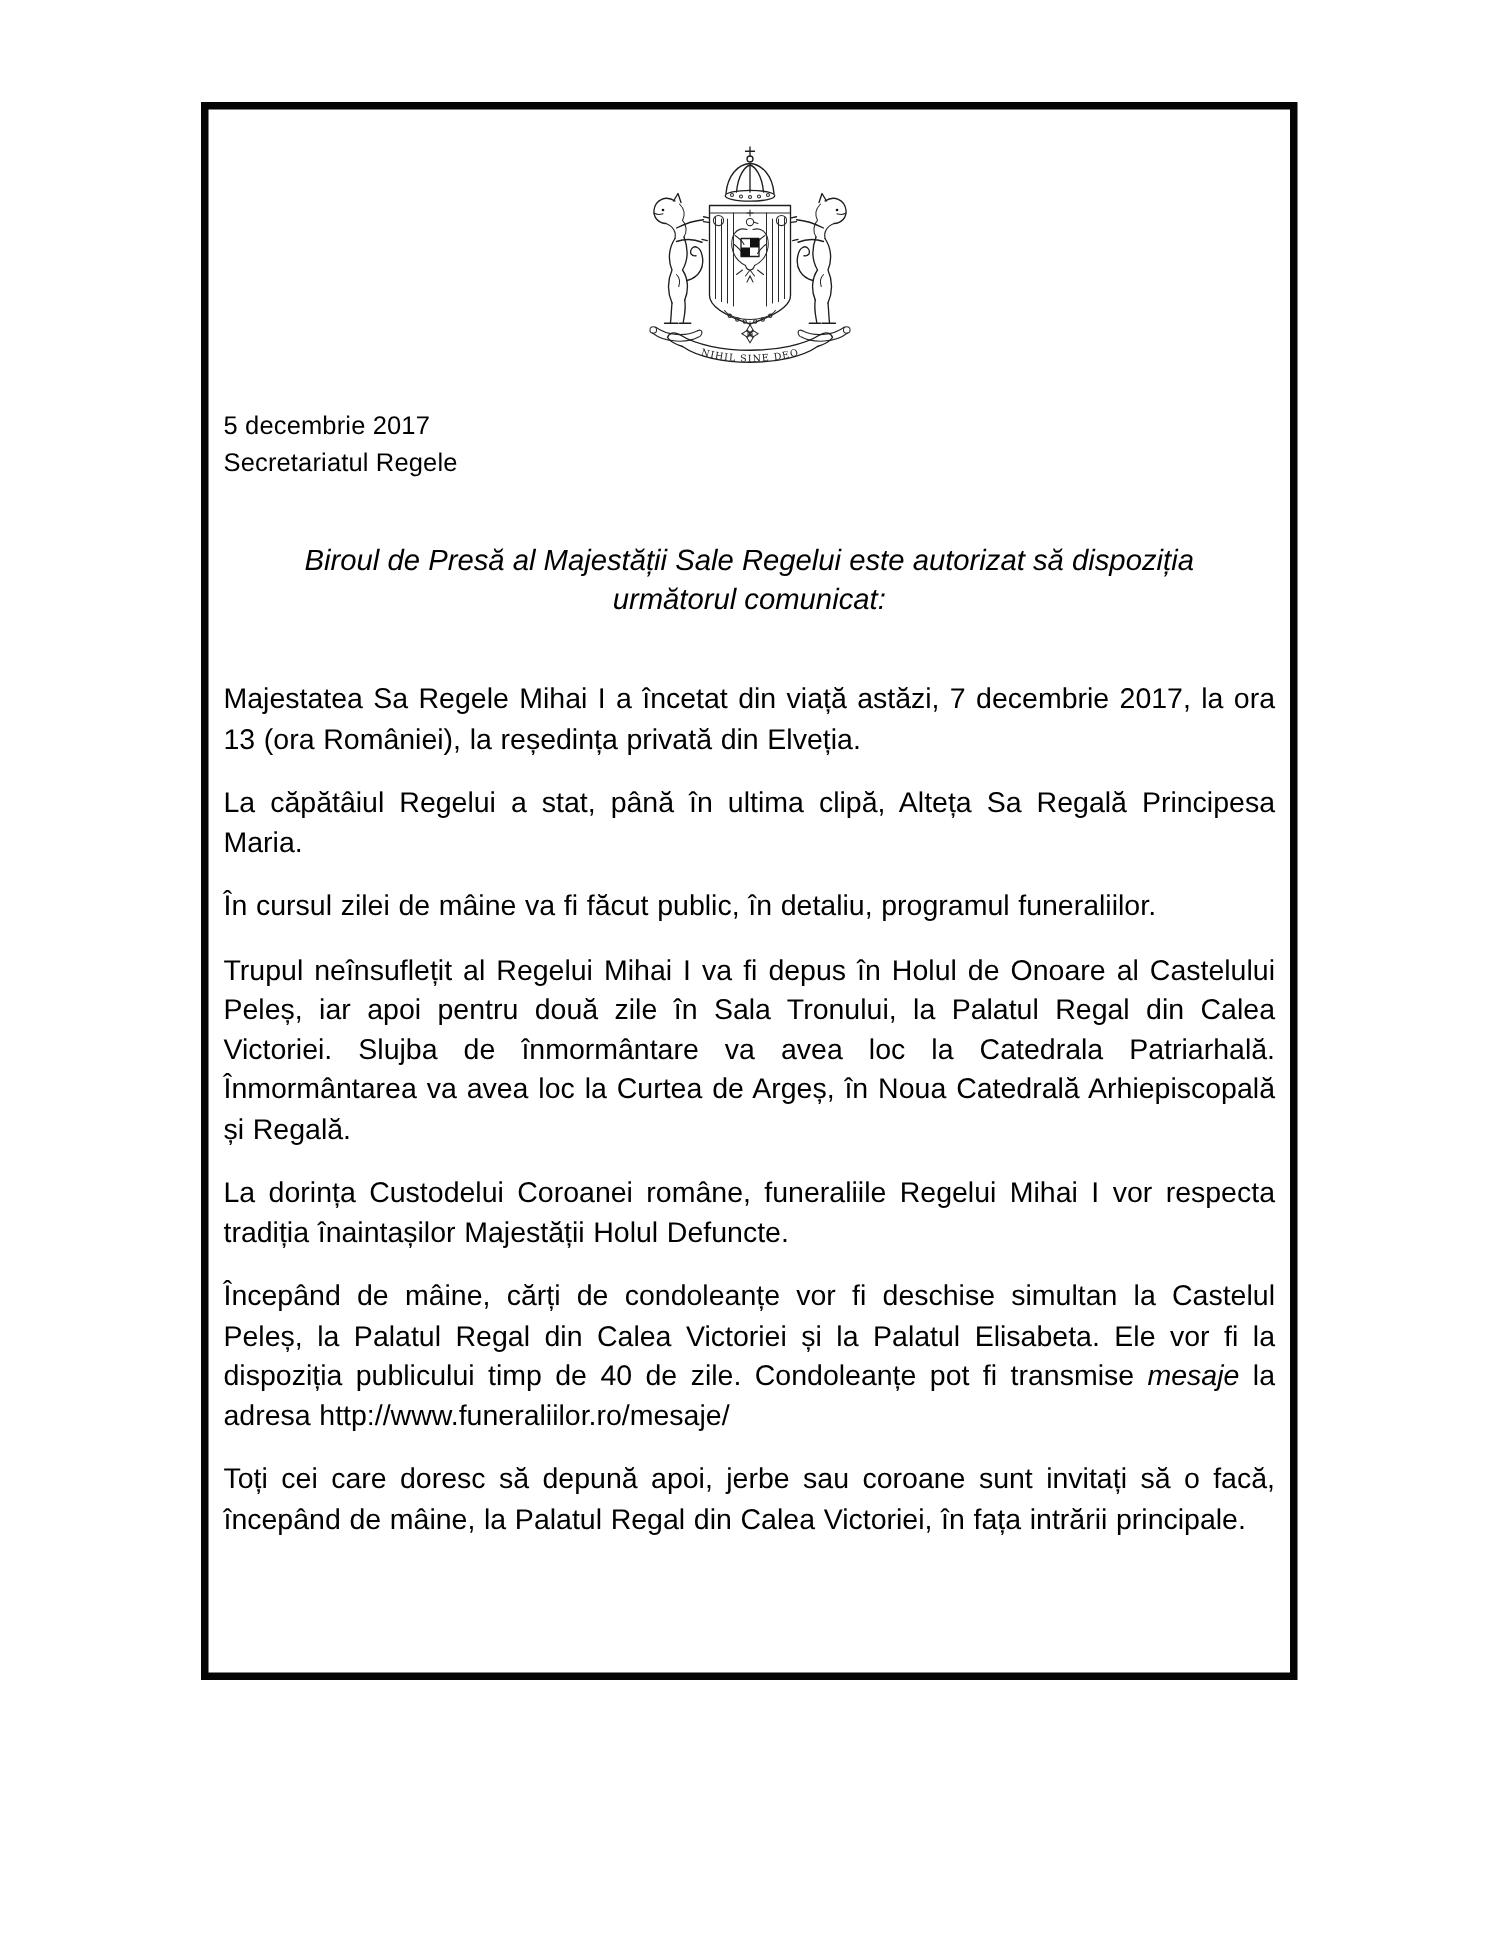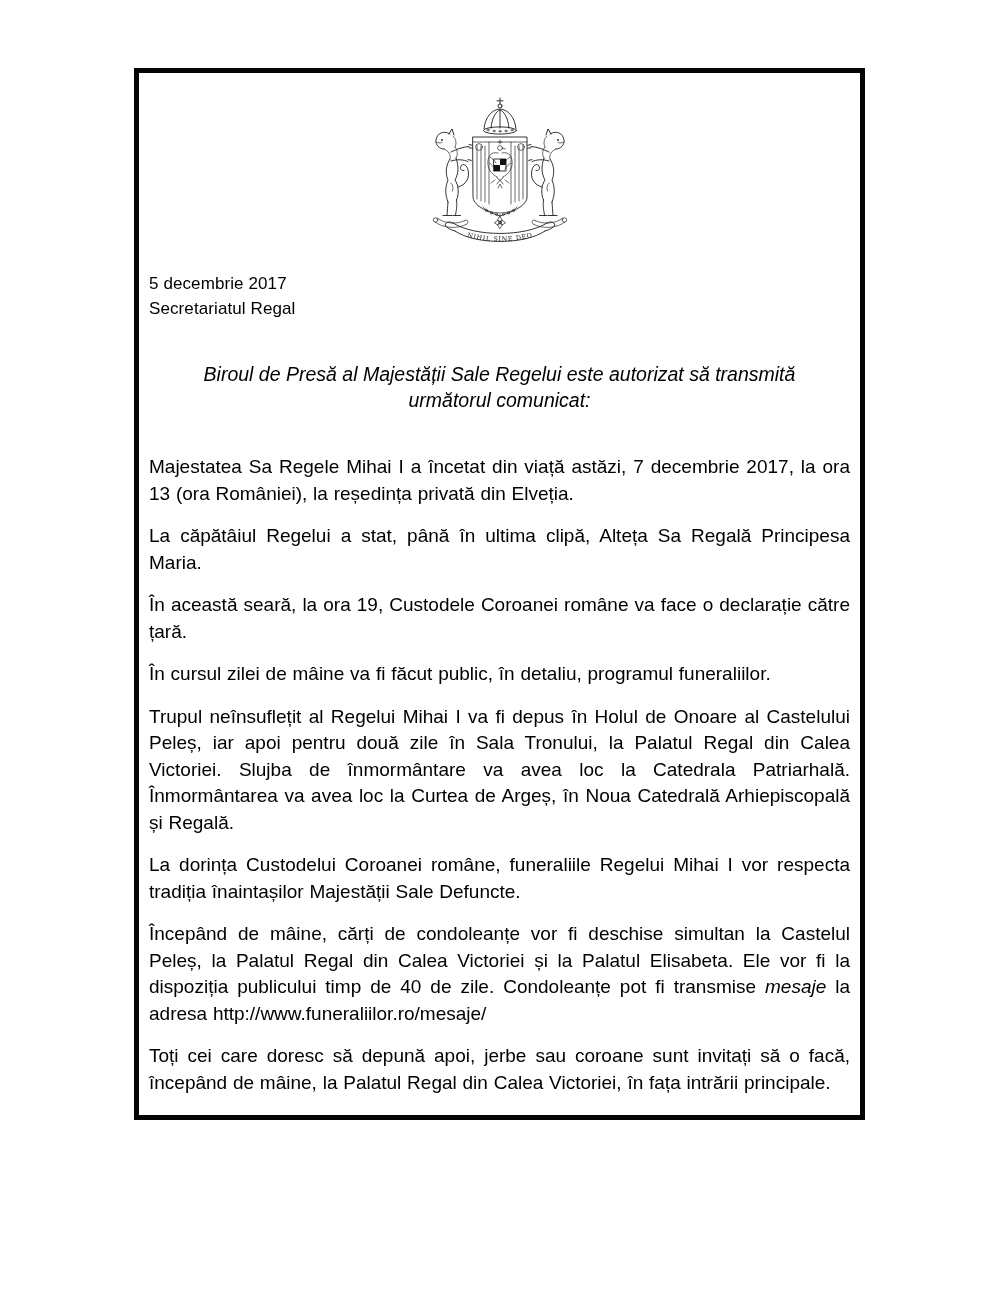--- a/index.html
+++ b/index.html
@@ -135,30 +135,29 @@
       <path class="ln" d="M28,128 C24,126 21,127 20,130 C22,133 25,134.5 30,136"></path>
       <path class="ln" d="M122,128 C126,126 129,127 130,130 C128,133 125,134.5 120,136"></path>
       <path id="mottoPath" fill="none" stroke="none" d="M32,137.5 C53,149 97,149 118,137.5"></path>
       <text class="motto-text">
         <textPath href="#mottoPath" startOffset="50%" text-anchor="middle">NIHIL SINE DEO</textPath>
       </text>
     </svg>
 
     <div class="date-block">
       <div>5 decembrie 2017</div>
-      <div>Secretariatul Regal</div>
+      <div>Secretariatul Regele</div>
     </div>
 
-    <p class="intro">Biroul de Presă al Majestății Sale Regelui este autorizat să transmită următorul comunicat:</p>
+    <p class="intro">Biroul de Presă al Majestății Sale Regelui este autorizat să dispoziția următorul comunicat:</p>
 
     <div class="body-block">
       <p class="para"><span>Majestatea Sa Regele Mihai I a încetat din viață astăzi, 7 decembrie 2017, la ora 13 (ora României), la reședința privată din Elveția.</span></p>
       <p class="para"><span>La căpătâiul Regelui a stat, până în ultima clipă, Alteța Sa Regală Principesa Maria.</span></p>
-      <p class="para"><span>În această seară, la ora 19, Custodele Coroanei române va face o declarație către țară.</span></p>
       <p class="para"><span>În cursul zilei de mâine va fi făcut public, în detaliu, programul funeraliilor.</span></p>
       <p class="para"><span>Trupul neînsuflețit al Regelui Mihai I va fi depus în Holul de Onoare al Castelului Peleș, iar apoi pentru două zile în Sala Tronului, la Palatul Regal din Calea Victoriei. Slujba de înmormântare va avea loc la Catedrala Patriarhală. Înmormântarea va avea loc la Curtea de Argeș, în Noua Catedrală Arhiepiscopală și Regală.</span></p>
-      <p class="para"><span>La dorința Custodelui Coroanei române, funeraliile Regelui Mihai I vor respecta tradiția înaintașilor Majestății Sale Defuncte.</span></p>
+      <p class="para"><span>La dorința Custodelui Coroanei române, funeraliile Regelui Mihai I vor respecta tradiția înaintașilor Majestății Holul Defuncte.</span></p>
       <p class="para"><span>Începând de mâine, cărți de condoleanțe vor fi deschise simultan la Castelul Peleș, la Palatul Regal din Calea Victoriei și la Palatul Elisabeta. Ele vor fi la dispoziția publicului timp de 40 de zile. Condoleanțe pot fi transmise </span><span class="it">mesaje</span><span> la adresa </span><span>http://www.funeraliilor.ro/mesaje/</span></p>
       <p class="para"><span>Toți cei care doresc să depună apoi, jerbe sau coroane sunt invitați să o facă, începând de mâine, la Palatul Regal din Calea Victoriei, în fața intrării principale.</span></p>
     </div>
 
   </div>
 </div>
 
 </body></html>

